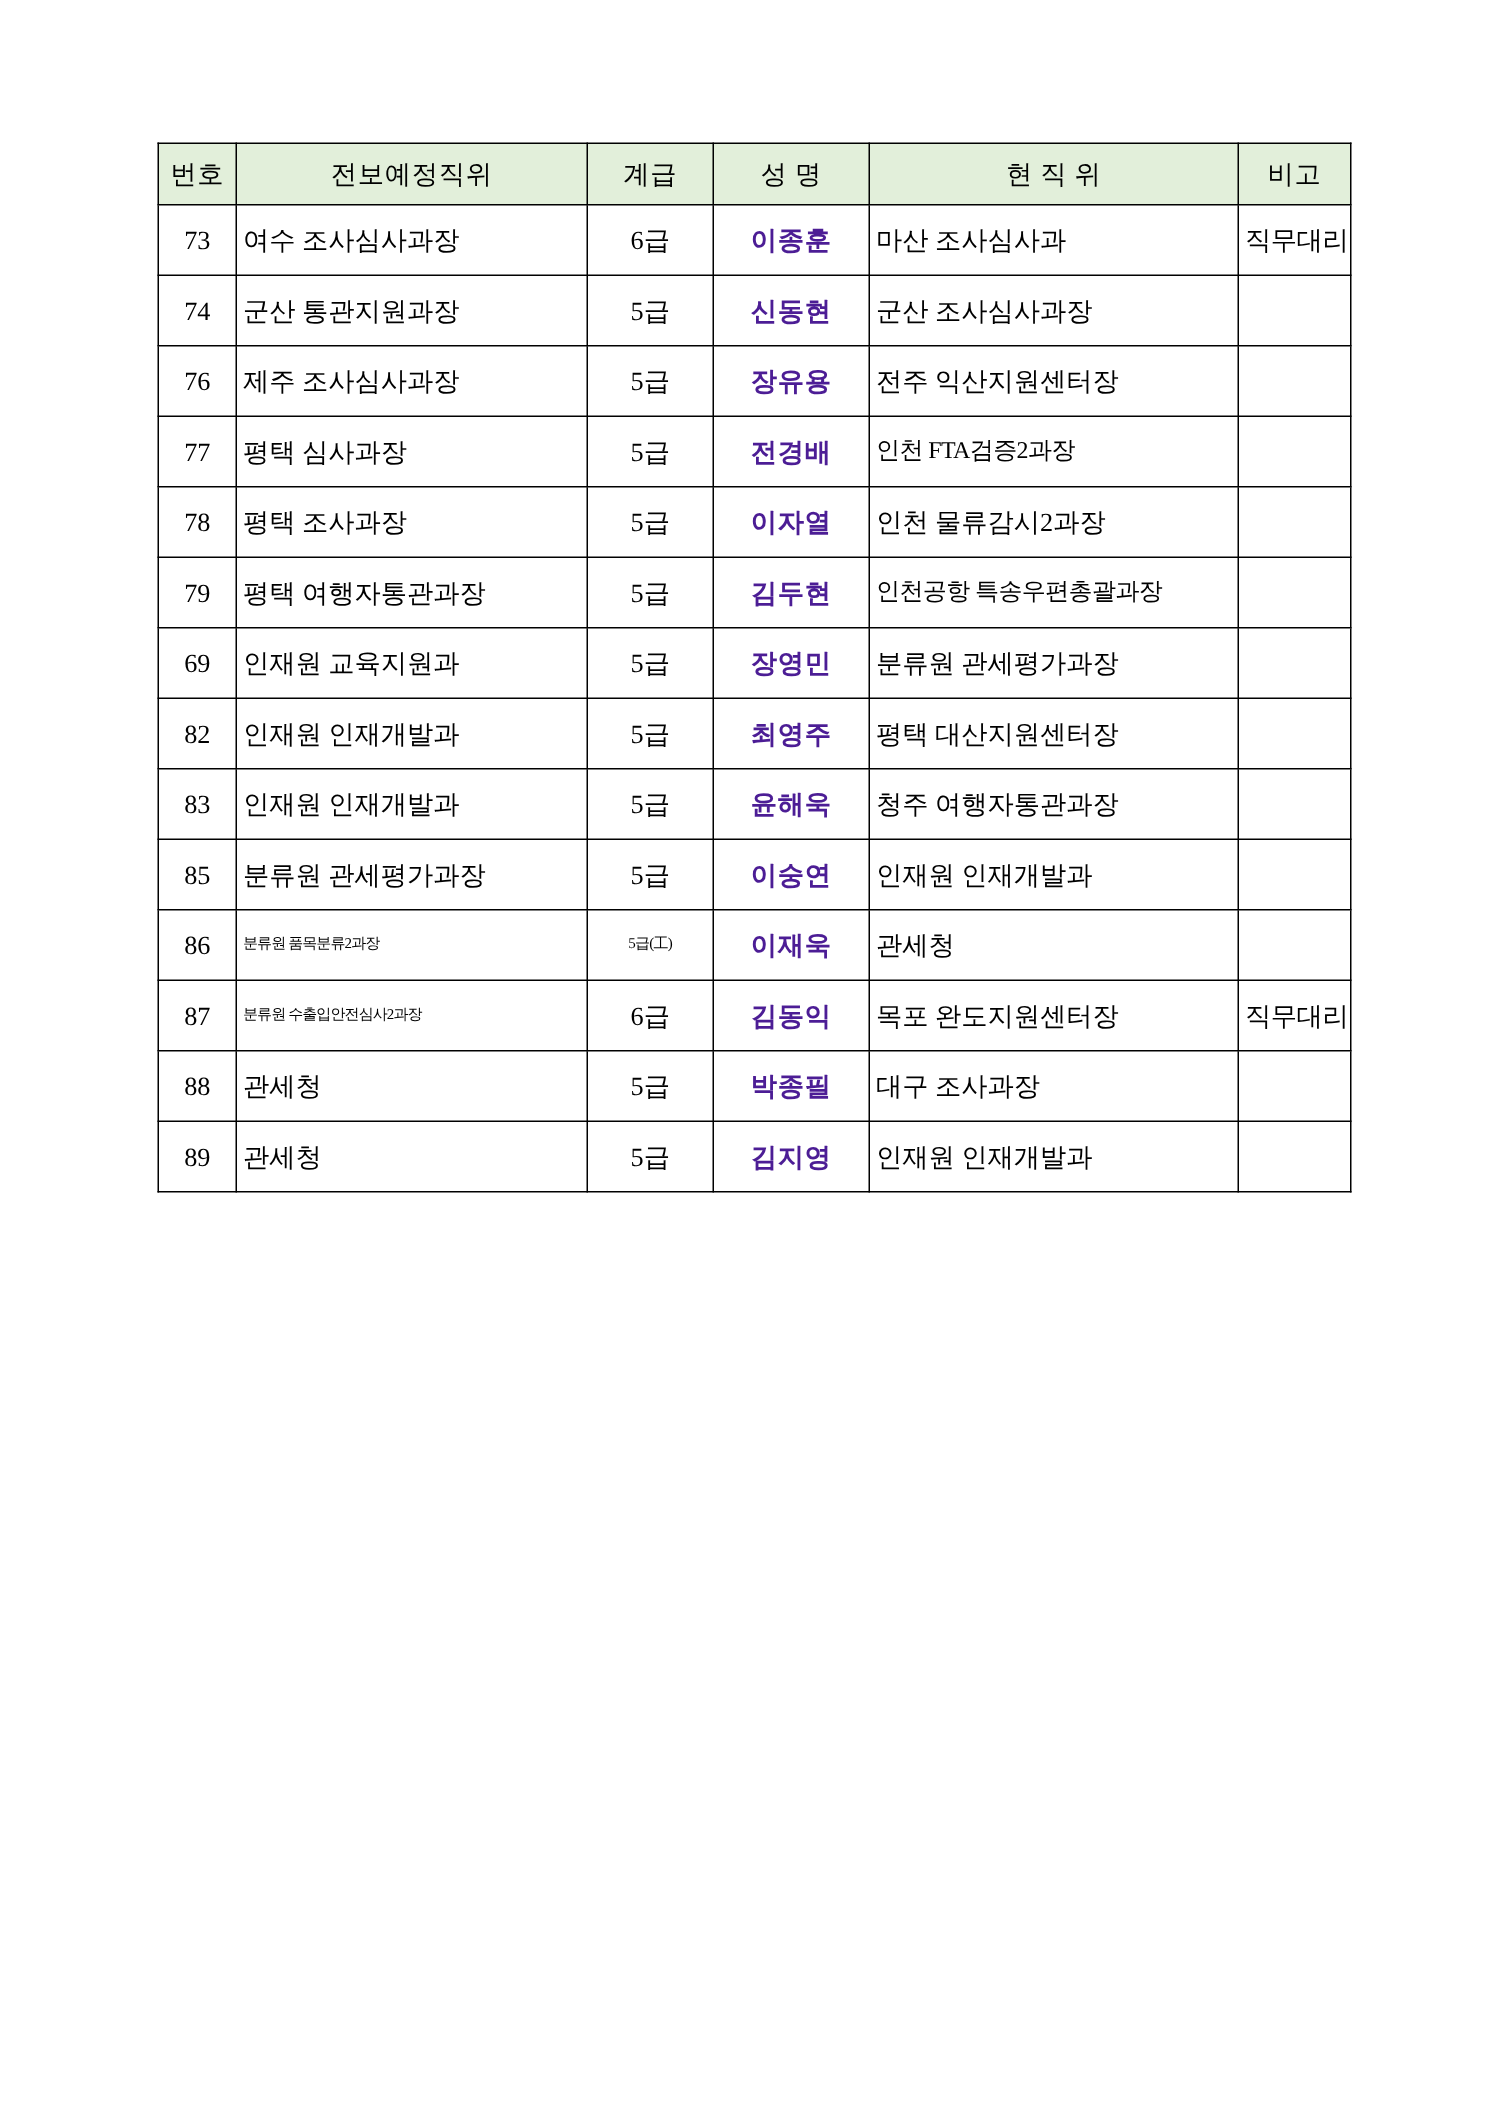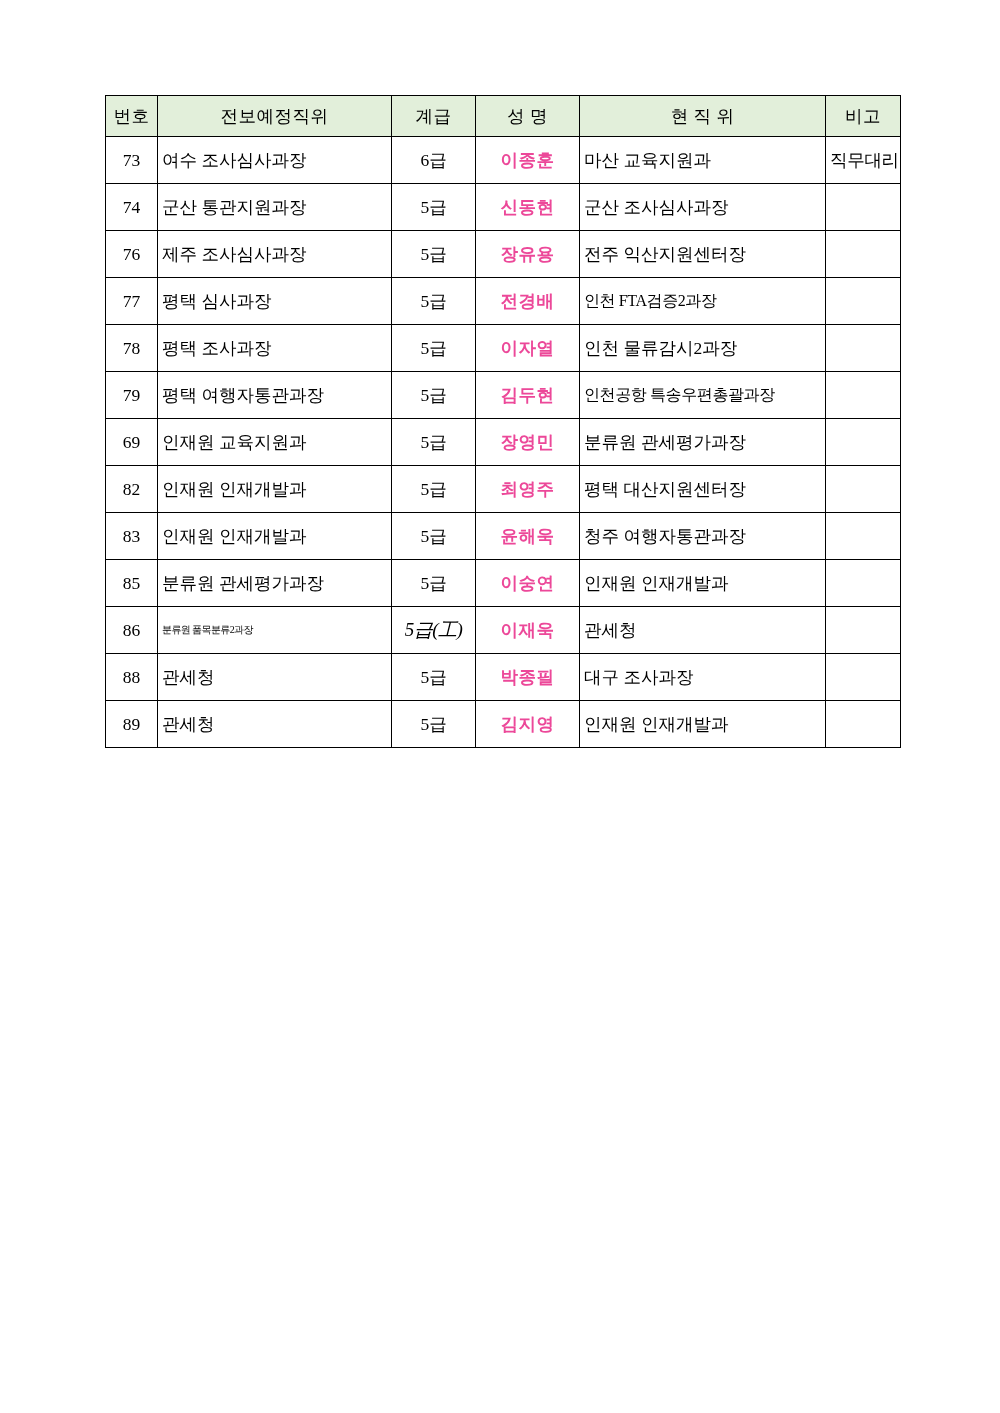--- a/index.html
+++ b/index.html
@@ -77,27 +77,26 @@
   td.cell-new.tight {
     font-size: 10px;
     letter-spacing: -0.6px;
   }
   td.cell-grade {
     text-align: center;
     font-size: 17.5px;
     margin-top: 33px;
   }
   td.cell-grade.small {
-    font-size: 19px;
+    font-size: 10px;
     letter-spacing: -0.5px;
-    font-style: italic;
   }
   td.cell-name {
     text-align: center;
-    color: #ec4899;
+    color: #4c1d95;
     font-weight: bold;
     font-size: 19px;
     letter-spacing: 0.5px;
   }
   td.cell-cur {
     text-align: left;
     font-size: 17.5px;
     padding-left: 5px;
   }
   td.cell-cur.tight {
@@ -134,21 +133,21 @@
           <th class="h-cur">현 직 위</th>
           <th class="h-note">비고</th>
         </tr>
       </thead>
       <tbody id="roster-body">
           <tr>
             <td class="cell-no">73</td>
             <td class="cell-new">여수 조사심사과장</td>
             <td class="cell-grade">6급</td>
             <td class="cell-name">이종훈</td>
-            <td class="cell-cur">마산 교육지원과</td>
+            <td class="cell-cur">마산 조사심사과</td>
             <td class="cell-note">직무대리</td>
           </tr>
           <tr>
             <td class="cell-no">74</td>
             <td class="cell-new">군산 통관지원과장</td>
             <td class="cell-grade">5급</td>
             <td class="cell-name">신동현</td>
             <td class="cell-cur">군산 조사심사과장</td>
             <td class="cell-note"></td>
           </tr>
@@ -218,20 +217,28 @@
           </tr>
           <tr>
             <td class="cell-no">86</td>
             <td class="cell-new tight">분류원 품목분류2과장</td>
             <td class="cell-grade small">5급(工)</td>
             <td class="cell-name">이재욱</td>
             <td class="cell-cur">관세청</td>
             <td class="cell-note"></td>
           </tr>
           <tr>
+            <td class="cell-no">87</td>
+            <td class="cell-new tight">분류원 수출입안전심사2과장</td>
+            <td class="cell-grade">6급</td>
+            <td class="cell-name">김동익</td>
+            <td class="cell-cur">목포 완도지원센터장</td>
+            <td class="cell-note">직무대리</td>
+          </tr>
+          <tr>
             <td class="cell-no">88</td>
             <td class="cell-new">관세청</td>
             <td class="cell-grade">5급</td>
             <td class="cell-name">박종필</td>
             <td class="cell-cur">대구 조사과장</td>
             <td class="cell-note"></td>
           </tr>
           <tr>
             <td class="cell-no">89</td>
             <td class="cell-new">관세청</td>

